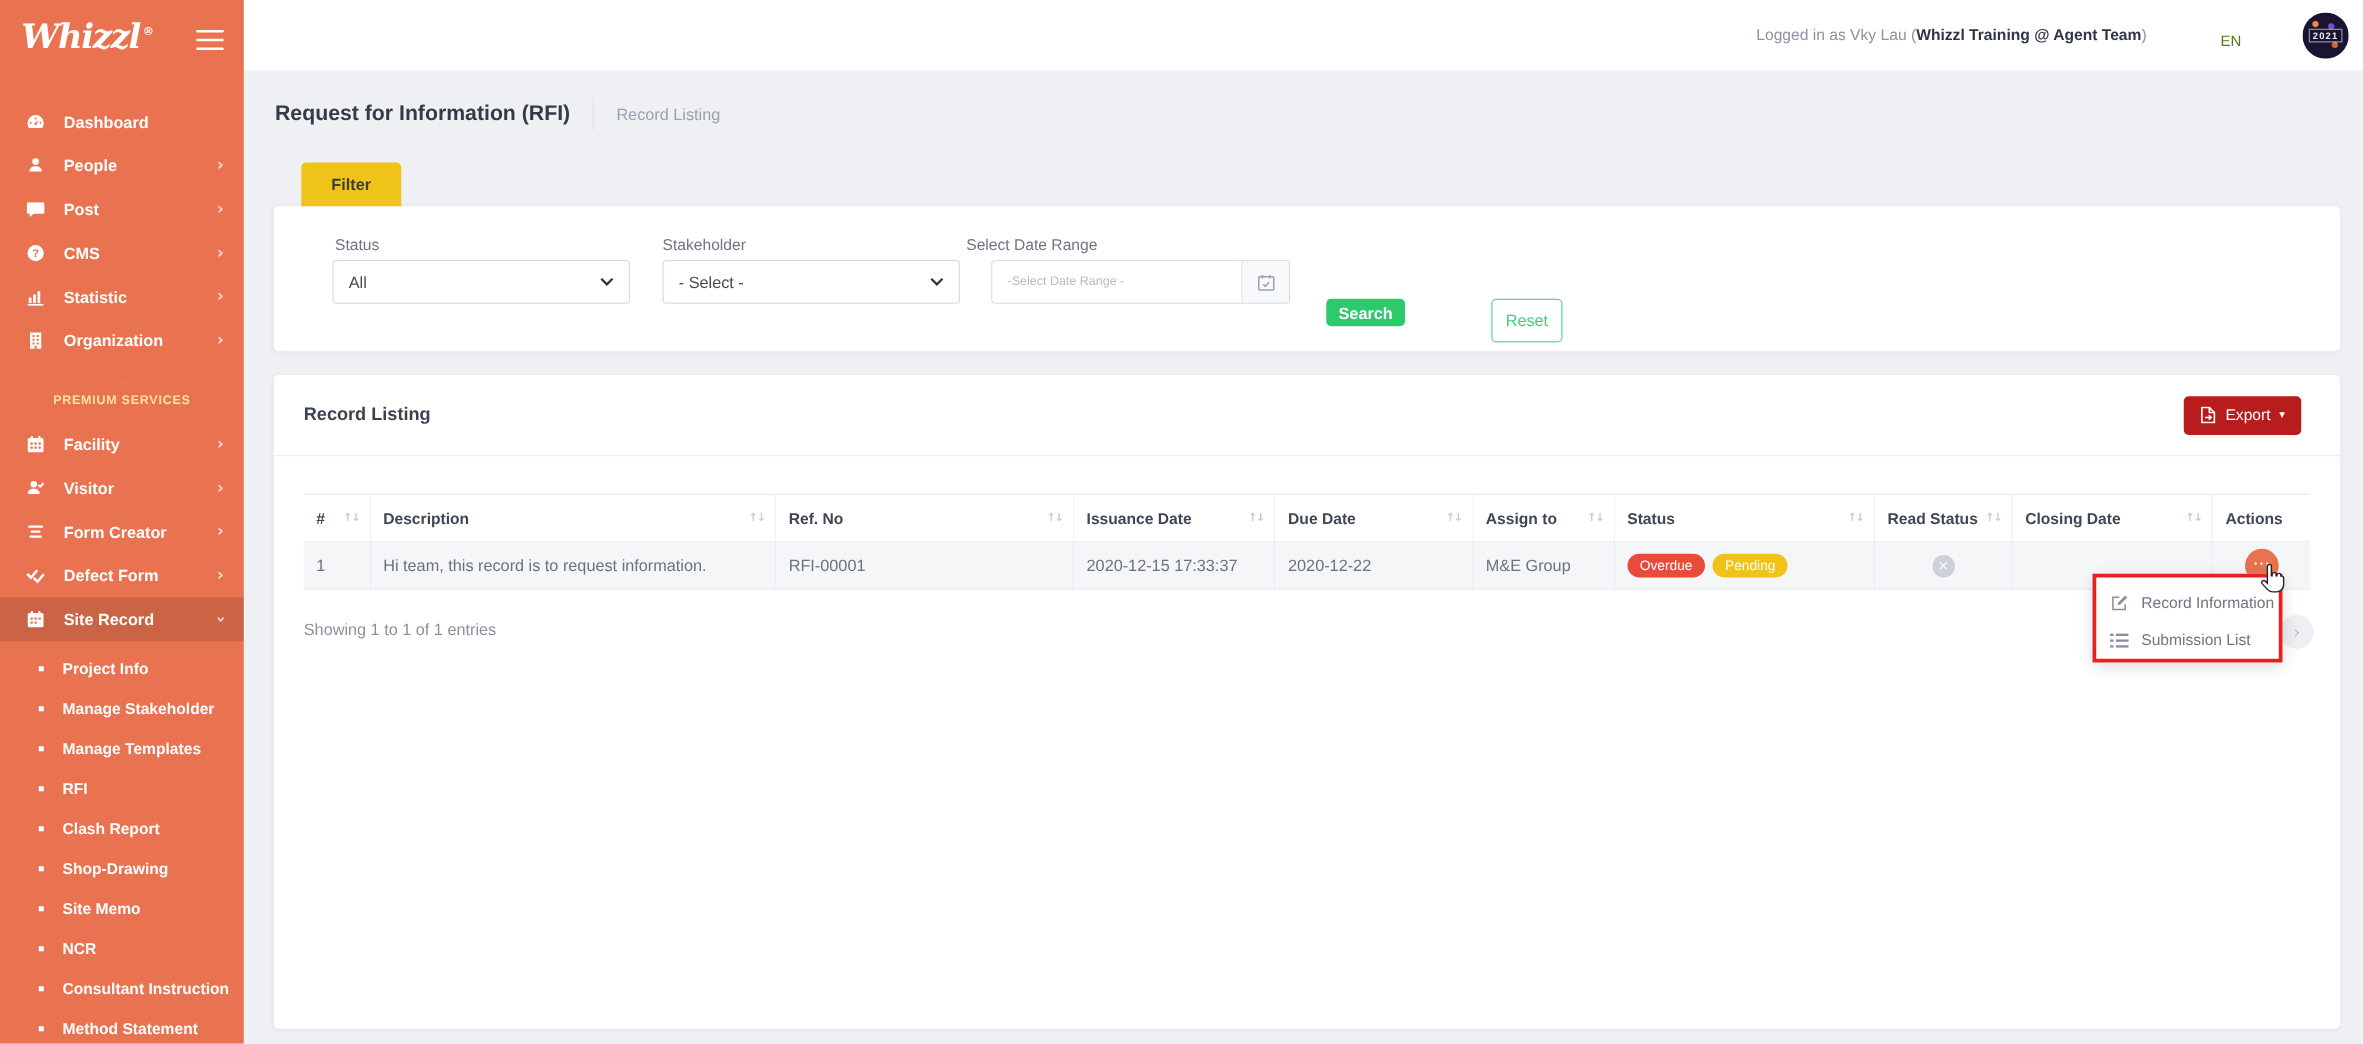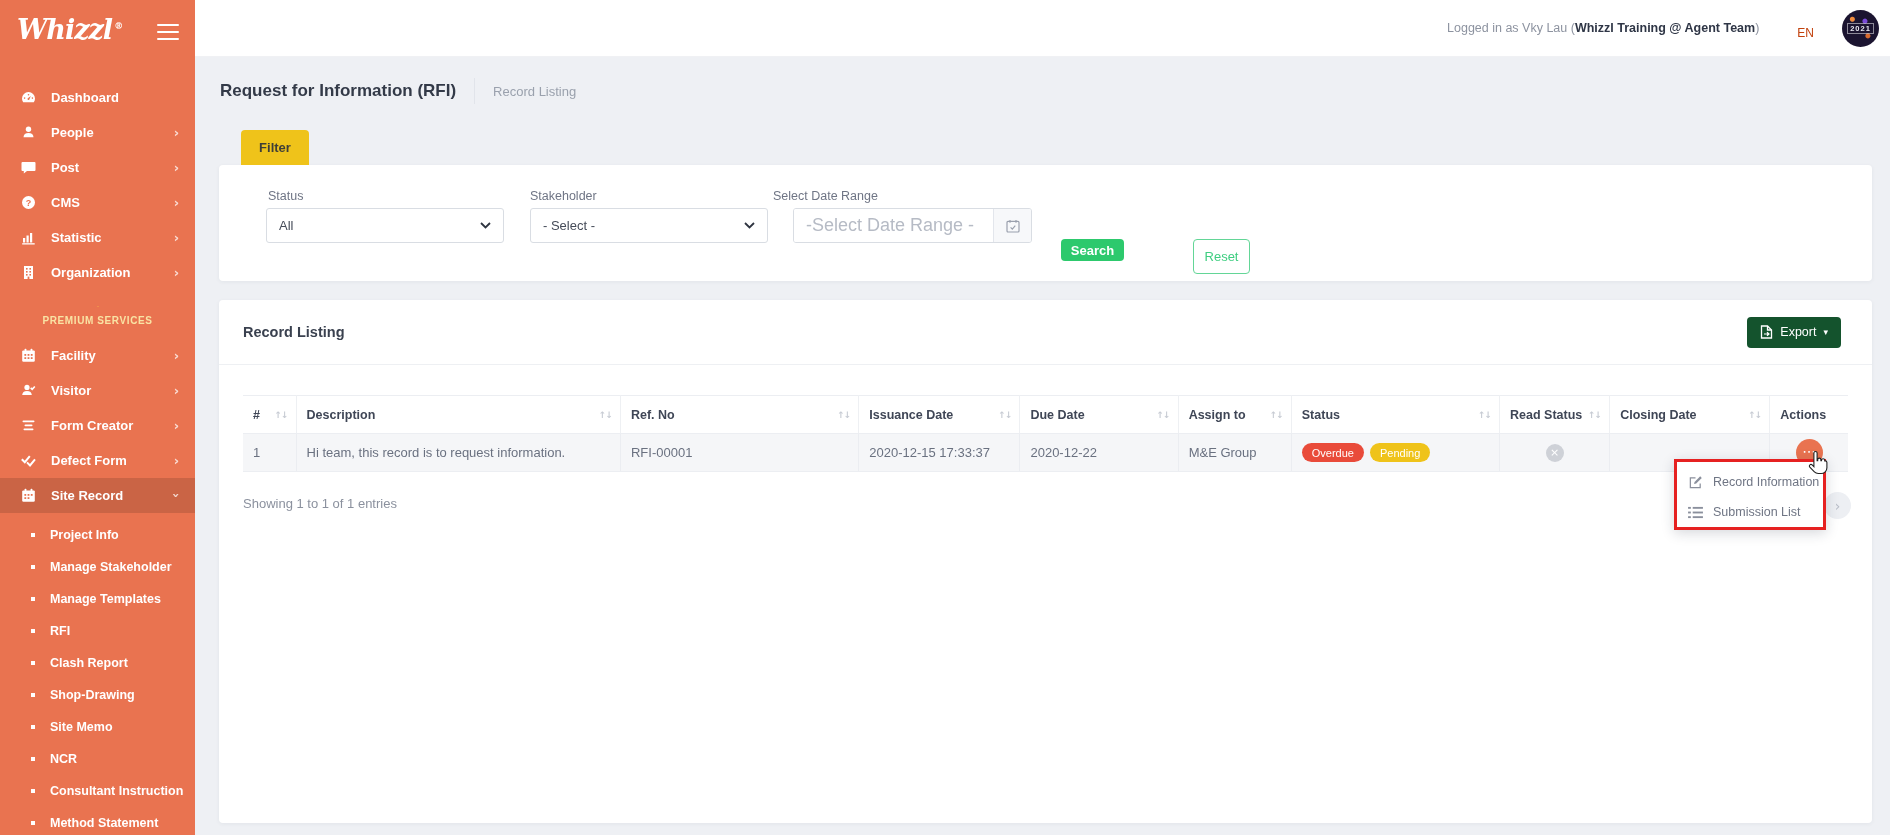--- a/index.html
+++ b/index.html
@@ -18,54 +18,54 @@
   .nav-item .nicon { width:17px; height:17px; margin-right:14px; flex:none; }
   .nav-item .chev { margin-left:auto; font-size:13px; opacity:.75; font-family:"DejaVu Sans", sans-serif; }
   .nav-item .chev.down { transform:rotate(90deg); }
   .nav-item.active { background:rgba(0,0,0,0.13); }
   .premium { display:flex; align-items:center; gap:8px; padding:0 20px; margin:16px 0 12px 0; height:20px; font-size:10px; font-weight:bold; letter-spacing:.6px; color:#F9E3A4;flex-direction:column; }
   .sub-list { margin-top:6px; }
   .sub-item { height:32px; display:flex; align-items:center; padding-left:31px; font-size:12.5px; font-weight:bold; cursor:pointer; }
   .sub-item .bullet { width:4px; height:4px; background:#fff; margin-right:15px; flex:none; }
 
   
-  .topbar { position:absolute; left:195px; top:0; width:1695px; height:57px; background:#fff; display:flex; align-items:center; justify-content:flex-end; border-bottom:1px solid #f0f1f4; z-index:10; }
+  .topbar { position:absolute; left:195px; top:0; width:1695px; height:57px; background:#fff; display:flex; align-items:center; justify-content:flex-end; border-bottom:1px solid #f0f1f4; z-index:10;gap:21px; }
   .logged-in { font-size:12.5px; color:#8d93a0; }
   .logged-in b { color:#2f3646; }
-  .lang { font-size:12px; color:#c2410c; margin-left:38px; cursor:pointer;margin-top:10px; }
+  .lang { font-size:12px; color:#4d7c0f; margin-left:38px; cursor:pointer;margin-top:10px; }
   .avatar { width:37px; height:37px; border-radius:50%; margin-left:28px; margin-right:11px; cursor:pointer;
             background:radial-gradient(circle at 28% 25%, #f08a3c 0 2px, transparent 3px),
                        radial-gradient(circle at 70% 70%, #d86a2e 0 2px, transparent 3px),
                        radial-gradient(circle at 62% 30%, #7a4ad8 0 2px, transparent 3px),
                        #1b1430;
             display:flex; align-items:center; justify-content:center; }
   .avatar span { color:#e9e9f2; font-size:7.5px; font-weight:bold; letter-spacing:1px; border:1px solid rgba(255,255,255,.5); padding:0 2px; }
 
   
   .main { position:absolute; left:195px; top:57px; width:1695px; height:778px; }
   .page-head { position:absolute; left:25px; top:21px; display:flex; align-items:center; gap:18px; }
   .page-head h1 { font-size:17px; color:#333a48; }
   .vdiv { width:1px; height:26px; background:#e1e4ea; }
   .crumb { font-size:13px; color:#9aa1ad; }
 
-  .filter-tab { position:absolute; left:46px; top:73px; width:68px; height:35px; background:#EFC31A; border-radius:4px 4px 0 0; display:flex; align-items:center; justify-content:center; font-size:13px; font-weight:bold; color:#3f3f37; cursor:pointer; z-index:3; }
+  .filter-tab { position:absolute; left:46px; top:73px; width:80px; height:35px; background:#EFC31A; border-radius:4px 4px 0 0; display:flex; align-items:center; justify-content:center; font-size:13px; font-weight:bold; color:#3f3f37; cursor:pointer; z-index:3; }
   .filter-panel { position:absolute; left:24px; top:108px; width:1653px; height:116px; background:#fff; border-radius:4px; box-shadow:0 1px 4px rgba(40,50,70,.06); z-index:2; }
   .flabel { position:absolute; font-size:12.5px; color:#6f7585; }
   .select { position:absolute; width:238px; height:35px; border:1px solid #d9dde3; border-radius:3px; background:#fff; display:flex; align-items:center; justify-content:space-between; padding:0 12px; font-size:13px; color:#454b58; cursor:pointer; }
   .dategroup { position:absolute; width:239px; height:35px; display:flex; border:1px solid #d9dde3; border-radius:3px; overflow:hidden; background:#fff; }
-  .dategroup input { flex:1; border:none; outline:none; padding:0 12px; font-size:18px; color:#404040; font-family:"Liberation Sans", sans-serif; min-width:0; }
+  .dategroup input { flex:1; border:none; outline:none; padding:0 12px; font-size:10px; color:#404040; font-family:"Liberation Sans", sans-serif; min-width:0; }
   .dategroup input::placeholder { color:#b6bbc5; }
   .dateaddon { width:38px; border:none; border-left:1px solid #e3e6ec; background:#f7f8fa; display:flex; align-items:center; justify-content:center; cursor:pointer; }
   .btn-search { position:absolute; left:842px; top:74px; width:63px; height:22px; background:#2DC96D; color:#fff; border:none; border-radius:4px; font-size:13px; font-weight:bold; cursor:pointer; font-family:"Liberation Sans", sans-serif; }
   .btn-reset { position:absolute; left:974px; top:74px; width:57px; height:35px; background:#fff; color:#3fce81; border:1px solid #63d697; border-radius:4px; font-size:13px; cursor:pointer; font-family:Liberation Sans, sans-serif; }
 
   .listing-panel { position:absolute; left:24px; top:243px; width:1653px; height:523px; background:#fff; border-radius:4px; box-shadow:0 1px 4px rgba(40,50,70,.06); }
   .panel-head { height:65px; display:flex; align-items:center; justify-content:space-between; padding:0 31px 0 24px; border-bottom:1px solid #eef0f3; }
   .panel-head h2 { font-size:14.5px; color:#3a414f; }
-  .btn-export { display:flex; align-items:center; gap:7px; background:#14532d; color:#fff; border:none; border-radius:4px; height:31px; padding:0 13px; font-size:12.5px; cursor:pointer; font-family:"Liberation Sans", sans-serif; }
+  .btn-export { display:flex; align-items:center; gap:7px; background:#b91c1c; color:#fff; border:none; border-radius:4px; height:31px; padding:0 13px; font-size:12.5px; cursor:pointer; font-family:"Liberation Sans", sans-serif; }
   .btn-export .caret { font-family:"DejaVu Sans", sans-serif; font-size:9px; }
 
   .table-wrap { margin:30px 24px 0 24px; }
   table { width:100%; border-collapse:collapse; table-layout:fixed; }
   th { height:38px; font-size:12.5px; color:#3f4656; text-align:left; padding:0 10px; border-top:1px solid #eceef2; border-bottom:1px solid #eceef2; border-right:1px solid #eef0f3; position:relative; font-weight:bold; background:#fff; }
   th:last-child { border-right:none; }
   .sort { position:absolute; right:8px; top:50%; transform:translateY(-50%); font-size:9px; color:#c8ccd4; font-family:"DejaVu Sans", sans-serif; letter-spacing:-1px; cursor:pointer; }
   td { height:38px; font-size:13px; color:#6a7180; padding:0 10px; background:#f5f6f8; border-bottom:1px solid #eceef2; border-right:1px solid #ebedf1; }
   td:last-child { border-right:none; }
   .pill { display:inline-block; font-size:11px; color:#fff; border-radius:10px; padding:4px 10px 3px; margin-right:6px; }

